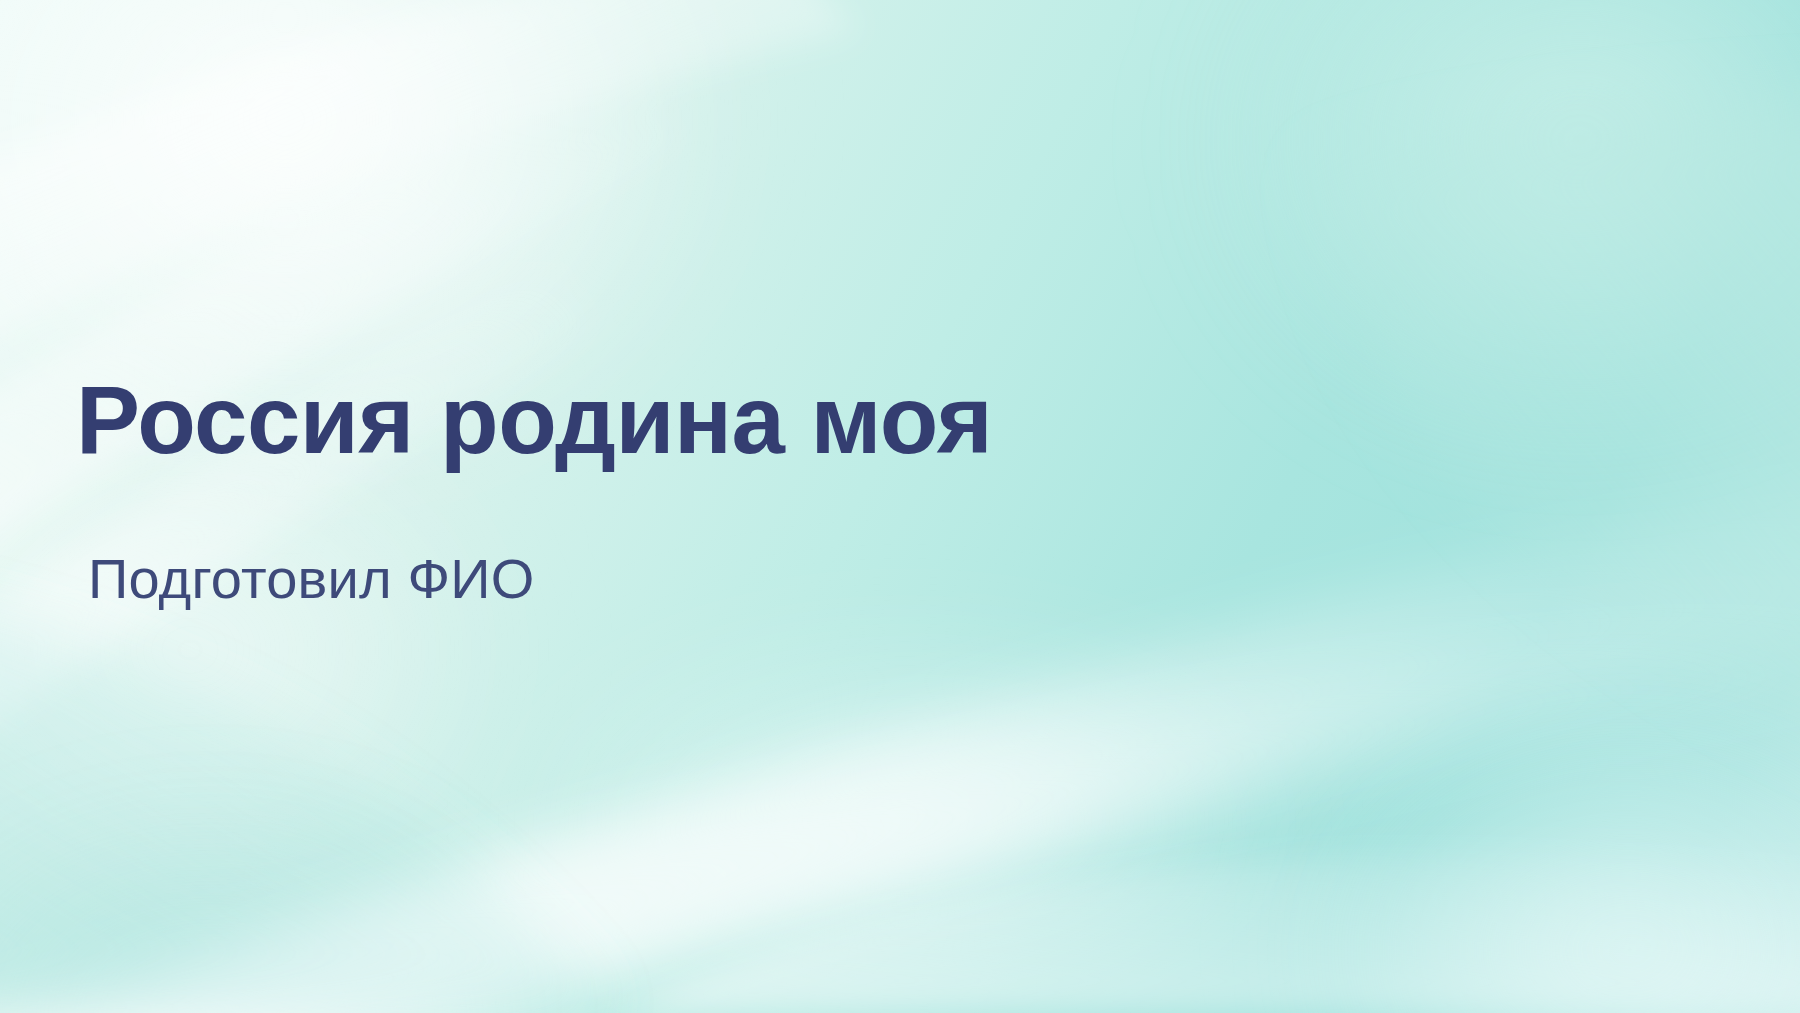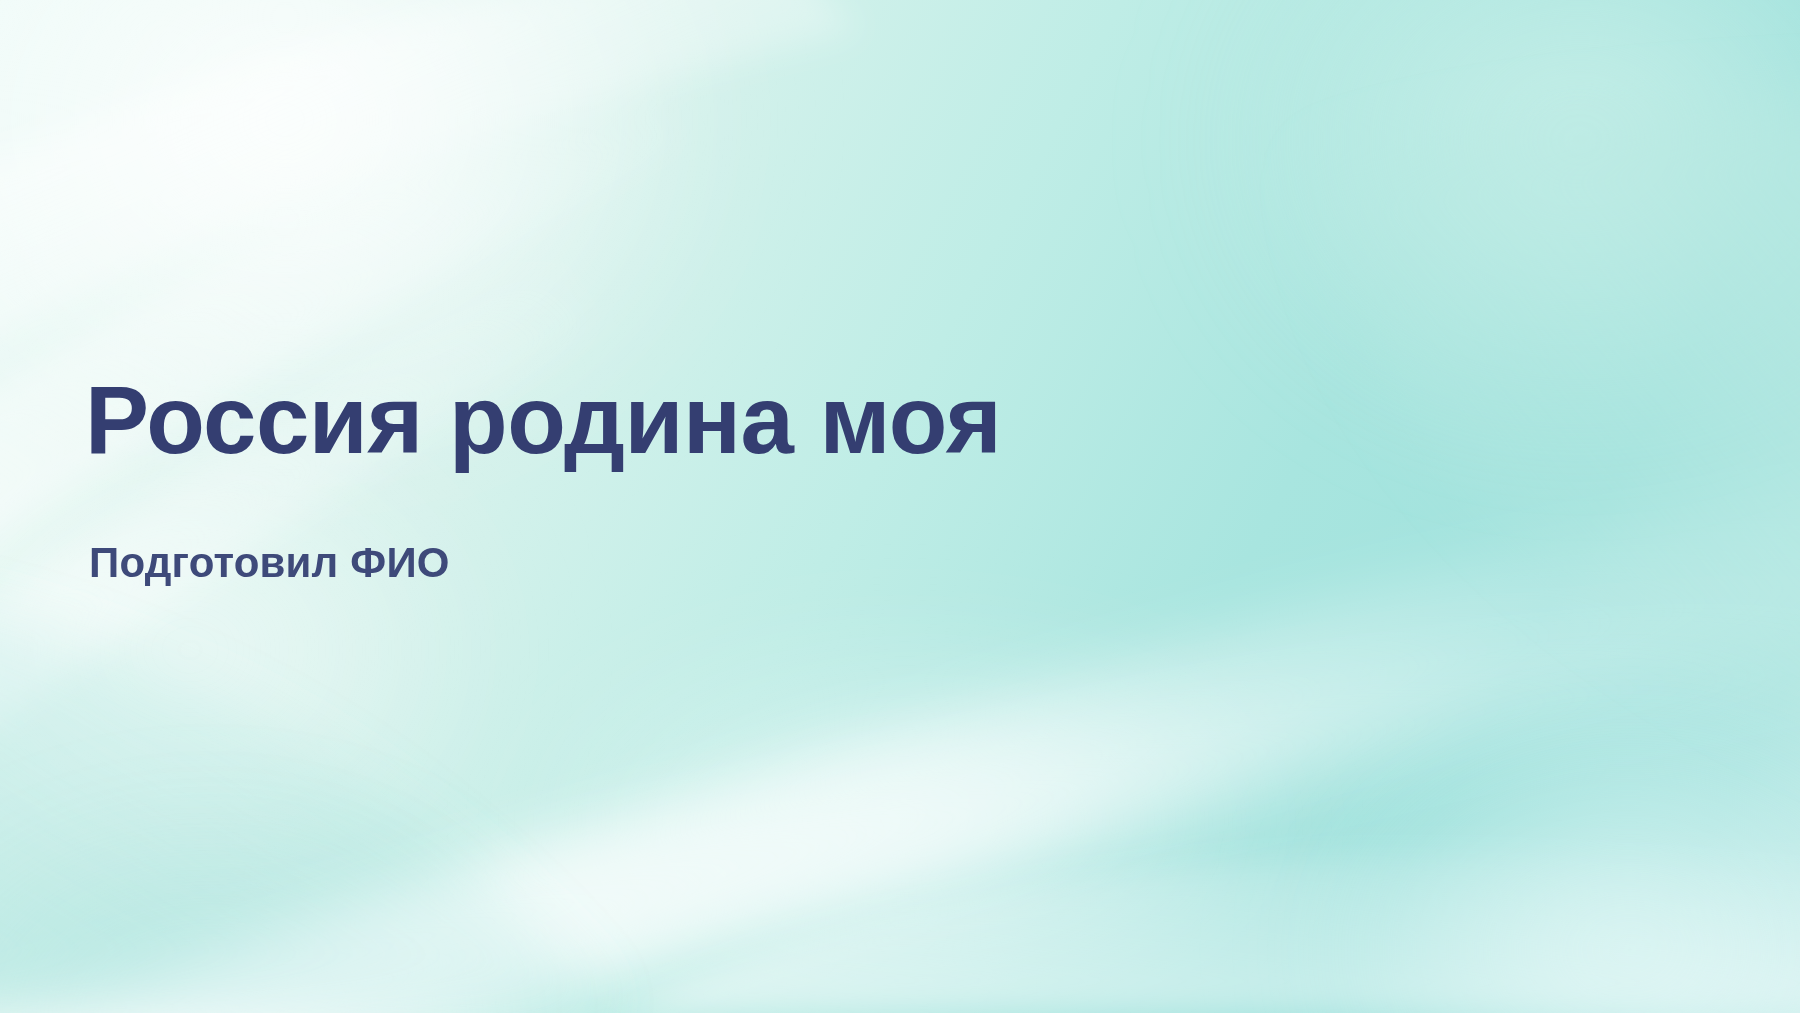--- a/index.html
+++ b/index.html
@@ -75,43 +75,43 @@
   }
   .glow-bottomleft {
     left: -200px; top: 760px;
     width: 820px; height: 520px;
     background: radial-gradient(closest-side, rgba(150,222,216,0.40), rgba(150,222,216,0.0) 72%);
   }
 
   
   .content {
     position: absolute;
-    left: 85px;
+    left: 76px;
     top: 372px;
     width: 1450px;
   }
 
   .slide-title {
     margin: 0;
     font-family: "Liberation Sans", sans-serif;
     font-size: 96px;
     line-height: 1.0;
     font-weight: 700;
     letter-spacing: -0.5px;
     color: #343E71;
     white-space: nowrap;
   }
 
   .slide-subtitle {
-    margin: 4px;
+    margin: 12px;
     padding-top: 68px;
     font-family: "Liberation Sans", sans-serif;
-    font-size: 42px;
+    font-size: 56px;
     line-height: 1.1;
-    font-weight: 700;
+    font-weight: 400;
     letter-spacing: 0.2px;
     color: #3E4A7A;
     white-space: nowrap;
   }
 </style>
 </head>
 <body>
 
 <div id="slide">
 

